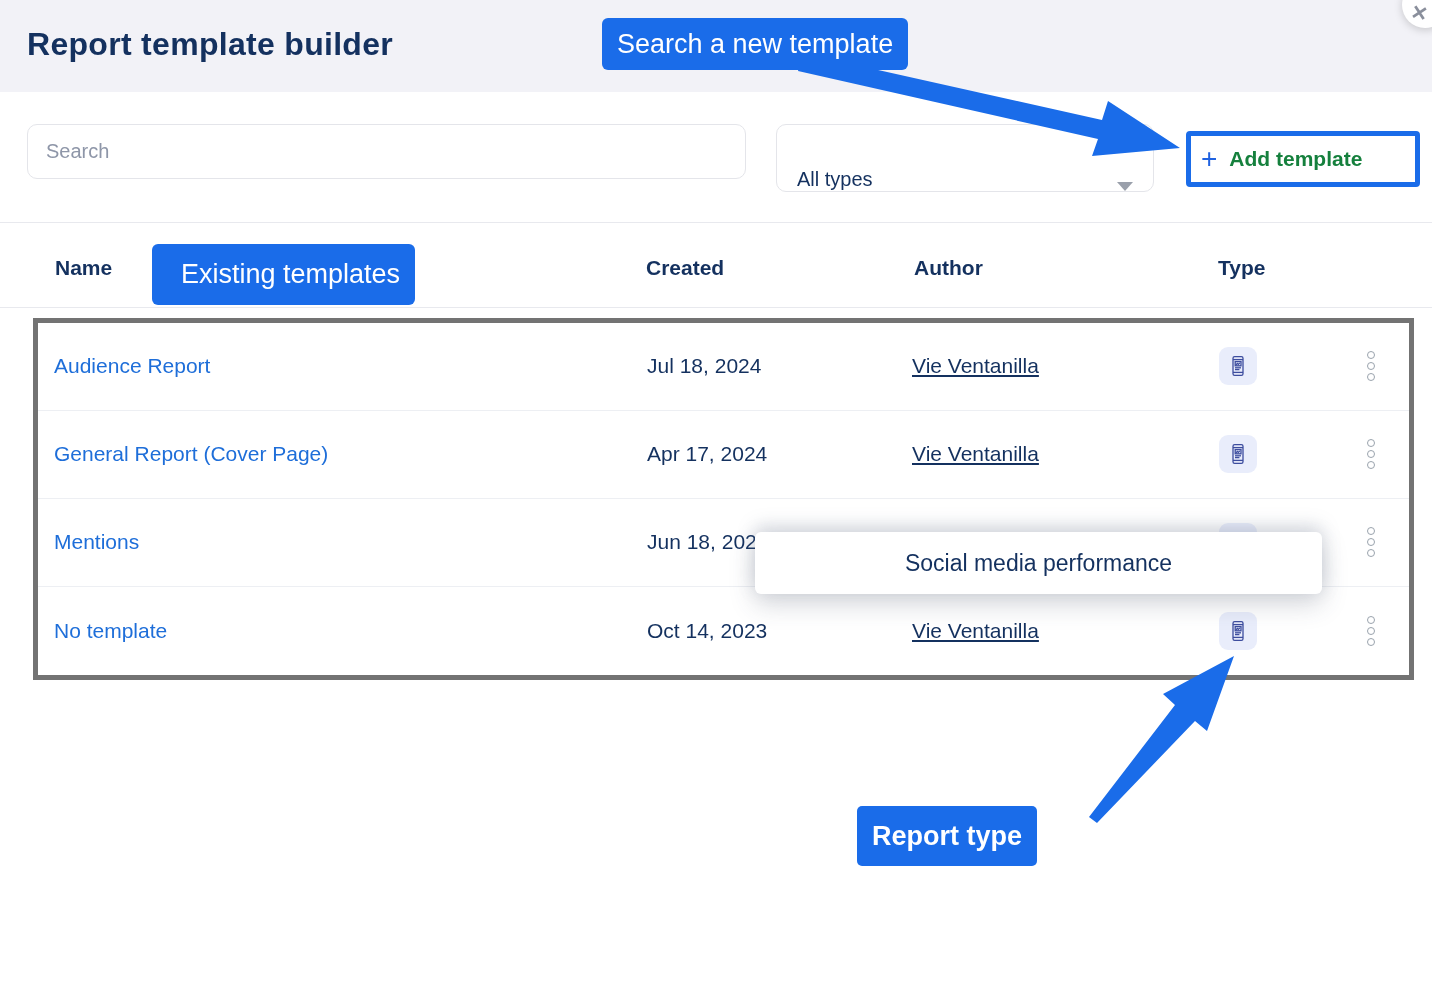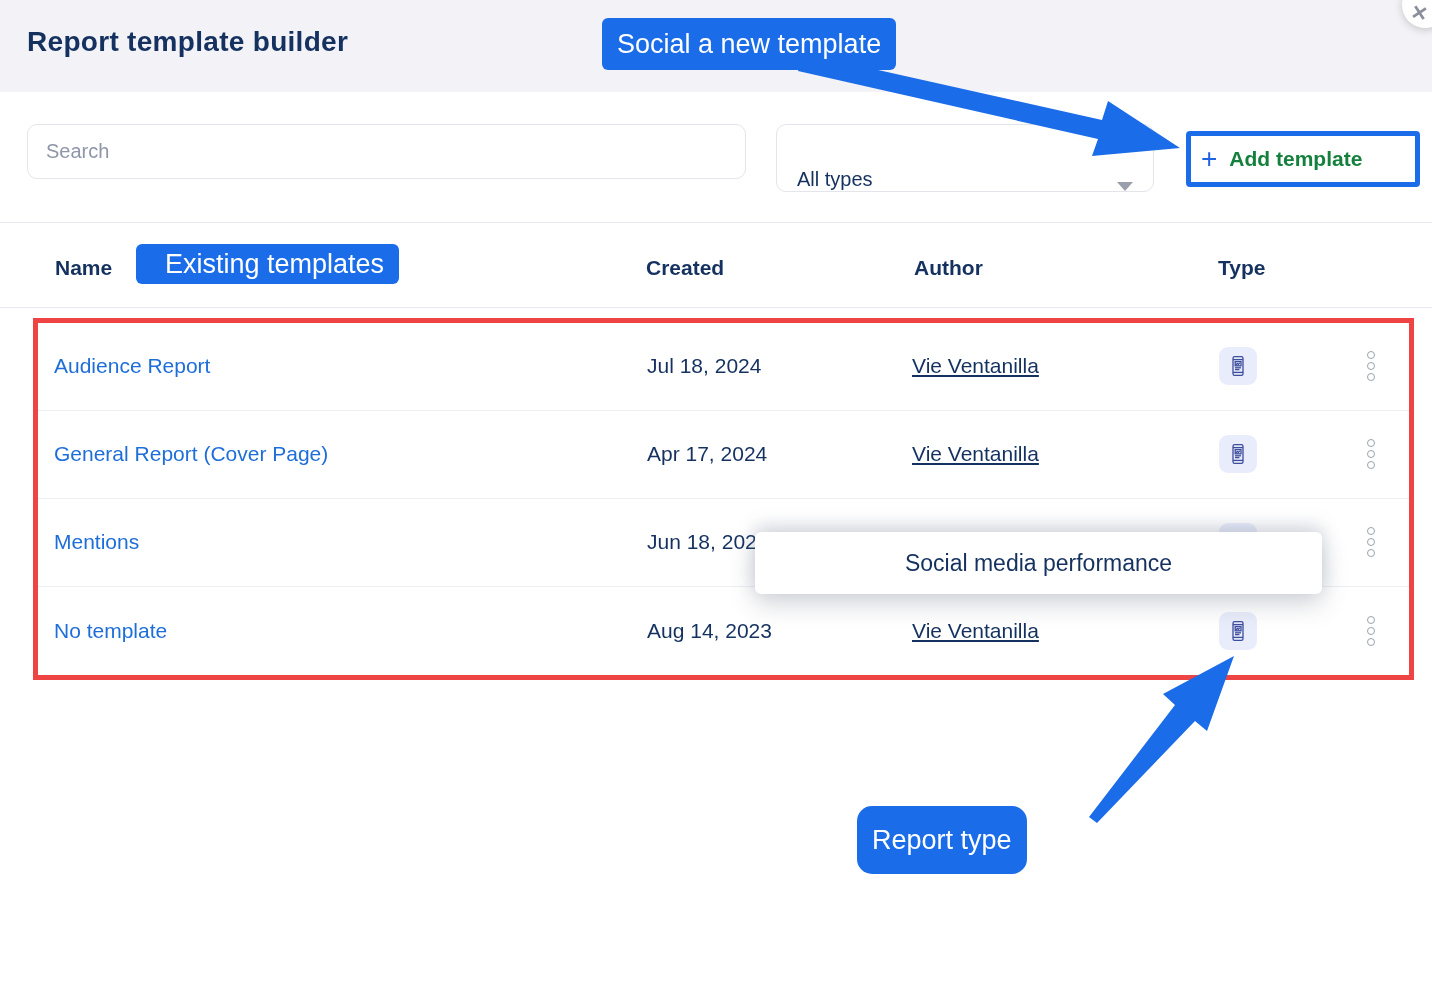--- a/index.html
+++ b/index.html
@@ -8,41 +8,41 @@
 
   .page { position: relative; width: 1432px; height: 984px; background: #fff; }
 
   
   .header {
     position: absolute; left: 0; top: 0; width: 1432px; height: 92px;
     background: #f2f2f7;
   }
   .page-title {
     position: absolute; left: 27px; top: 26px;
-    font-size: 28px; font-weight: 700; color: #14315f; letter-spacing: 0.3px;
+    font-size: 32px; font-weight: 700; color: #14315f; letter-spacing: 0.3px;
   }
   .close-chip {
     position: absolute; right: -16px; top: -18px; width: 46px; height: 46px;
     background: #ffffff; border-radius: 50%;
     box-shadow: 0 2px 8px rgba(0,0,0,0.18);
     display: flex; align-items: center; justify-content: center;
     color: #8a8f9c; font-size: 20px; font-weight: 700;
   }
   .close-chip span { transform: translate(-6px, 8px) rotate(12deg); }
 
   
   .anno-label {
     position: absolute; background: #1a6ce9; color: #ffffff;
     font-size: 27px; font-weight: 500; line-height: 1;
     display: flex; align-items: center; padding: 0 15px;
     border-radius: 6px; z-index: 40;
   }
   .anno-create { left: 602px; top: 18px; height: 52px; }
-  .anno-existing { left: 136px; top: 244px; height: 40px; padding-left: 29px; }
-  .anno-report-type { left: 857px; top: 806px; height: 68px; border-radius: 15px; }
+  .anno-existing { left: 152px; top: 244px; height: 61px; padding-left: 29px; }
+  .anno-report-type { left: 857px; top: 806px; height: 60px; border-radius: 5px; font-weight: bold; }
 
   
   .search-box {
     position: absolute; left: 27px; top: 124px; width: 719px; height: 55px;
     background: #fff; border: 1px solid #e4e5ea; border-radius: 10px;
   }
   .search-box input {
     width: 100%; height: 100%; border: none; outline: none; background: transparent;
     padding: 0 18px; font-size: 20px; color: #14315f;
     font-family: "Liberation Sans", sans-serif;
@@ -85,21 +85,21 @@
   .th-created { left: 645px; }
   .th-author { left: 913px; }
   .th-type { left: 1217px; }
   .thead-divider {
     position: absolute; left: 0; top: 307px; width: 1432px; height: 1px; background: #e8e9ee;
   }
 
   
   .table-anno-box {
     position: absolute; left: 33px; top: 318px; width: 1381px; height: 362px;
-    border: 5px solid #ef4444; background: #fff; z-index: 5;
+    border: 5px solid #737373; background: #fff; z-index: 5;
   }
   .trow {
     position: relative; height: 87.9px; border-bottom: 1px solid #edeff3;
     background: #fff;
   }
   .trow:last-child { border-bottom: none; }
   .cell-name {
     position: absolute; left: 16px; top: 50%; transform: translateY(-50%);
     font-size: 21px; font-weight: 500; color: #1e6ed9; cursor: pointer; text-decoration: none;
   }
@@ -146,21 +146,21 @@
 
 <div class="page">
 
   <div class="header">
     <div class="page-title">Report template builder</div>
     <div class="close-chip">
       <span>✕</span>
     </div>
   </div>
 
-  <div class="anno-label anno-create">Social a new template</div>
+  <div class="anno-label anno-create">Search a new template</div>
 
   <div class="search-box">
     <input type="text" placeholder="Search" style="">
   </div>
 
   <div class="type-filter">
     <span class="value">All types</span>
     <span class="caret-down"></span>
   </div>
 
@@ -245,21 +245,21 @@
       </div>
       <div class="kebab">
           <i></i>
           <i></i>
           <i></i>
         </div>
     </div>
 
     <div class="trow">
       <a class="cell-name">No template</a>
-      <div class="cell-created">Aug 14, 2023</div>
+      <div class="cell-created">Oct 14, 2023</div>
       <div class="cell-author">Vie Ventanilla</div>
       <div class="cell-type">
         <svg viewBox="0 0 24 24">
             <rect x="7" y="2.6" width="10" height="18.8" rx="1.6"></rect>
             <line x1="7" y1="5.6" x2="17" y2="5.6"></line>
             <line x1="7" y1="18.4" x2="17" y2="18.4"></line>
             <rect x="9.2" y="7.6" width="5.8" height="4.2"></rect>
             <polyline points="9.8,11.2 11.3,9.4 12.4,10.4 13.8,8.9"></polyline>
             <line x1="9" y1="13.8" x2="15" y2="13.8"></line>
             <line x1="9" y1="15.6" x2="13.4" y2="15.6"></line>

